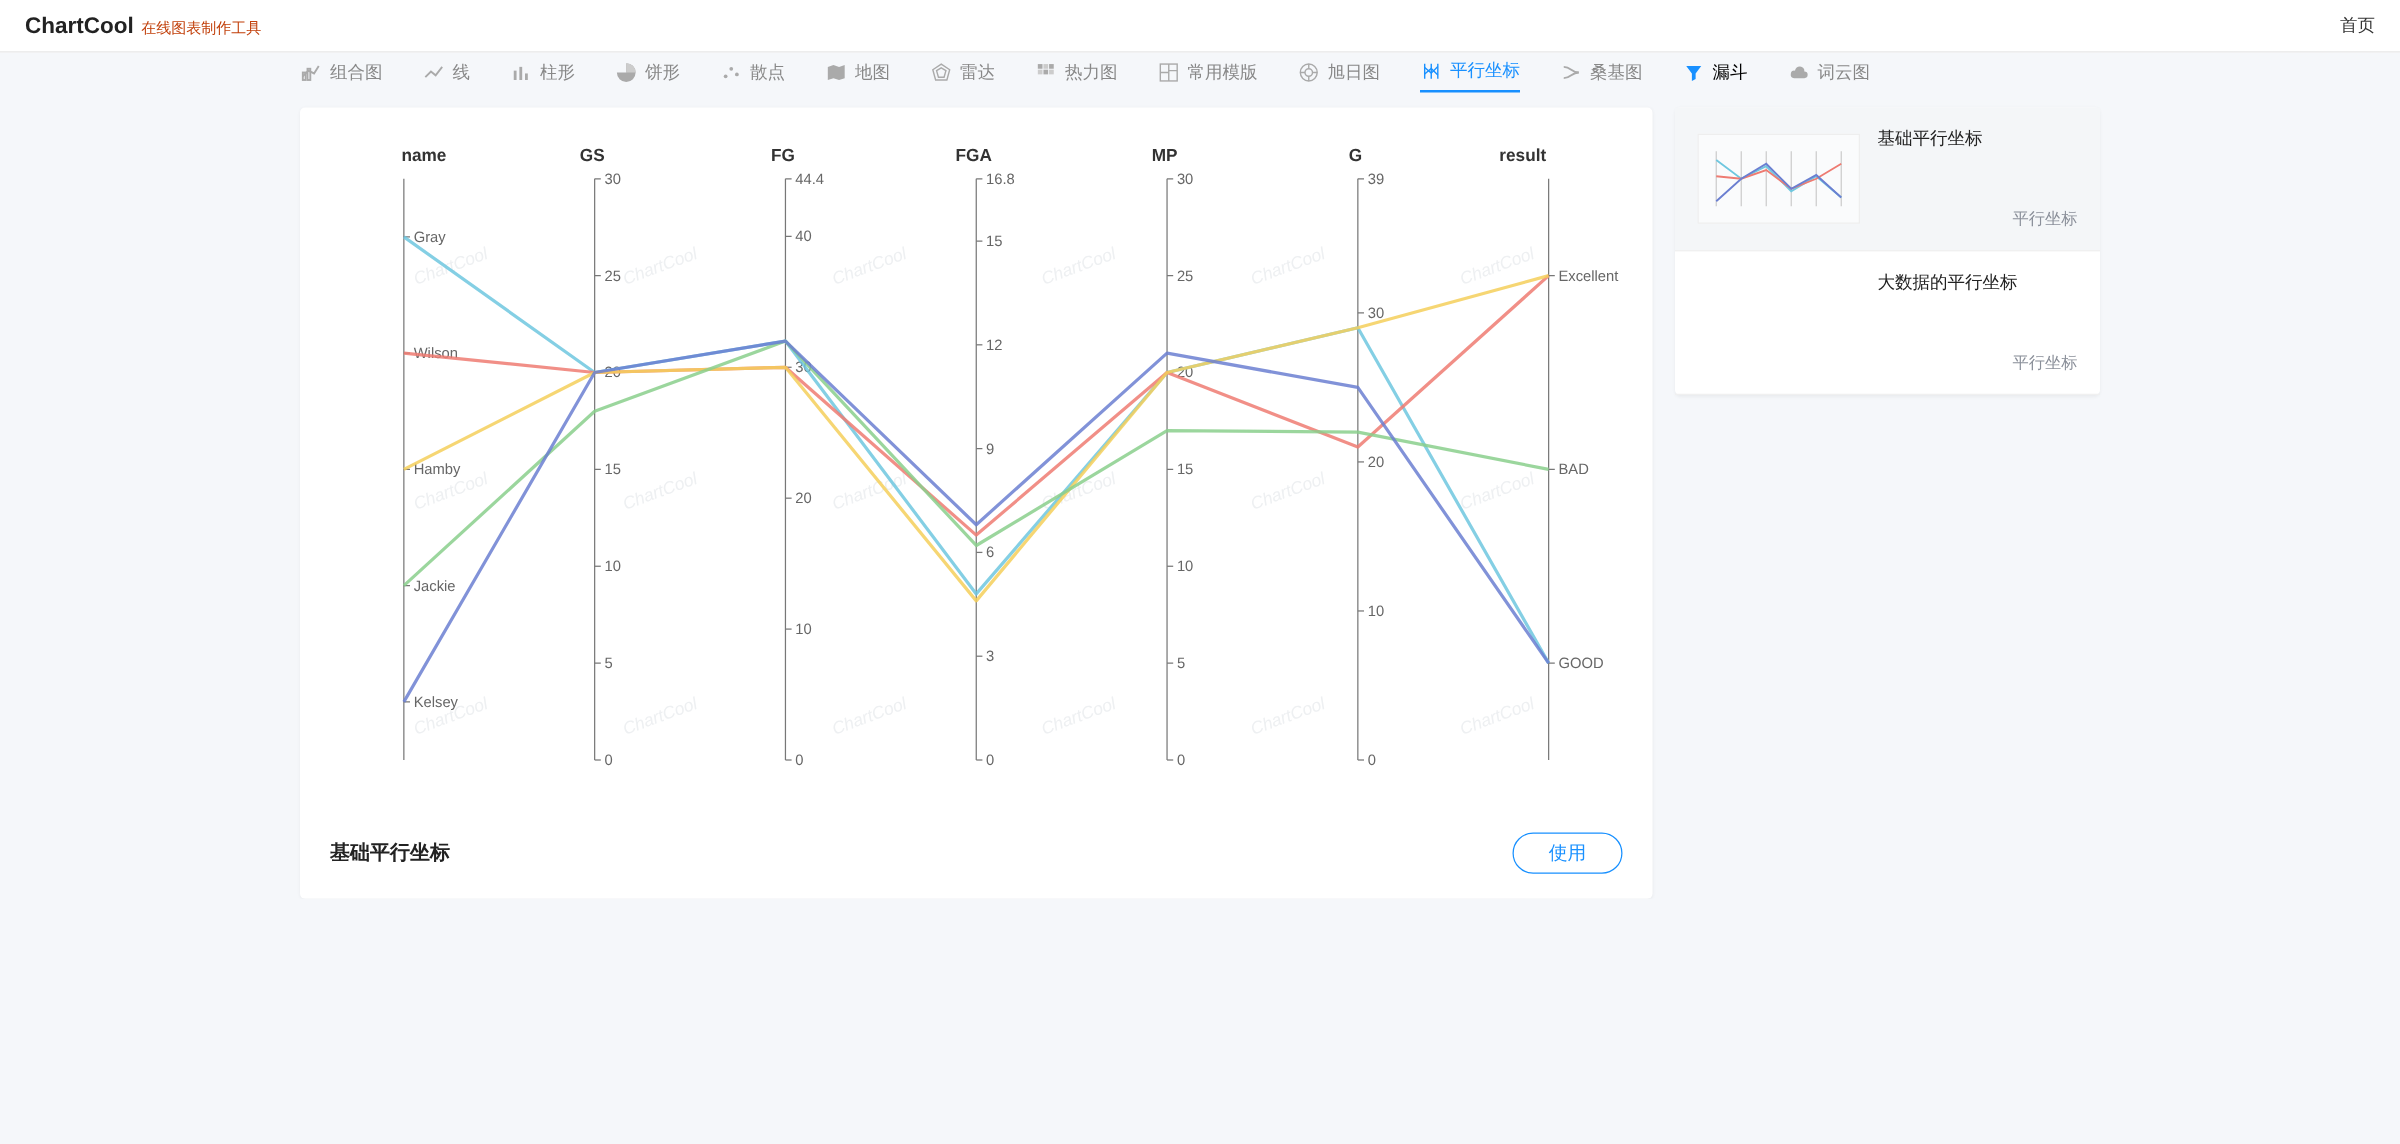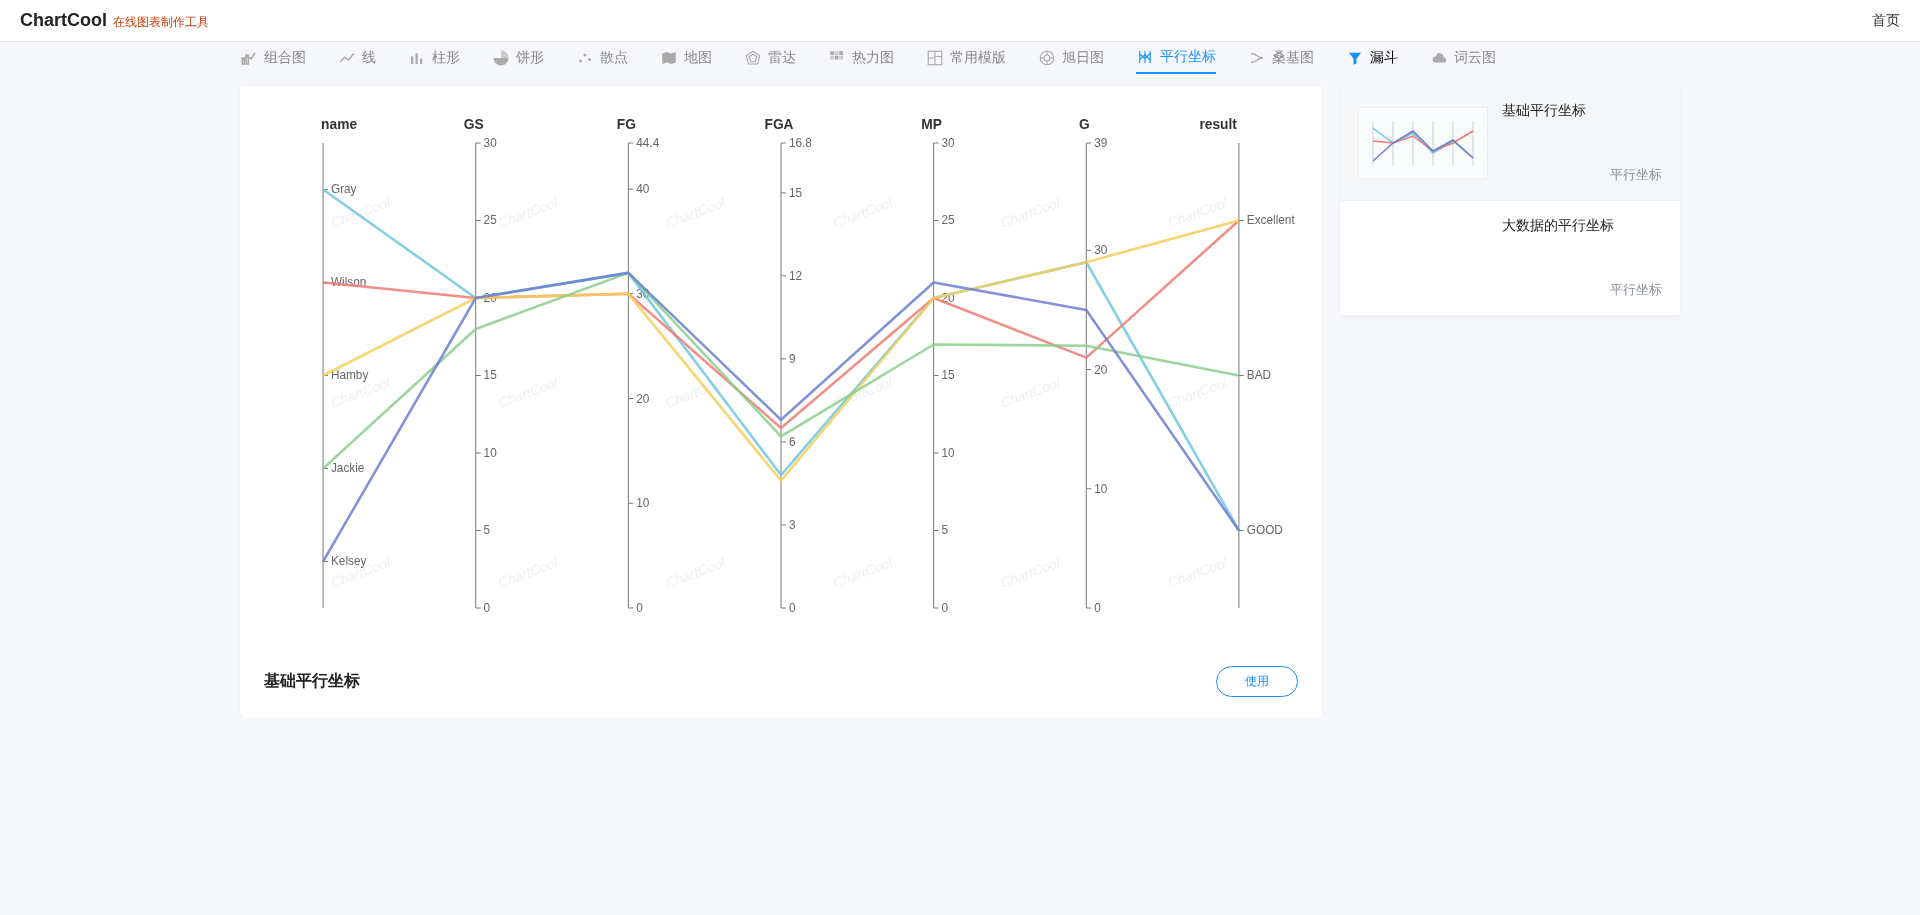--- a/index.html
+++ b/index.html
@@ -25,21 +25,21 @@
 .type-tab svg { width: 18px; height: 18px; }
 
 
 .main-row { display: flex; gap: 18px; align-items: flex-start; }
 .chart-panel { flex: 1; background: #fff; border-radius: 4px; box-shadow: 0 1px 3px rgba(0,0,0,.05); padding: 22px 24px 20px 24px; }
 .chart-area { width: 100%; height: 540px; position: relative; }
 .chart-area svg { width: 100%; height: 100%; }
 
 .chart-meta { margin-top: 18px; display: flex; align-items: center; justify-content: space-between; }
 .chart-title { font-size: 16px; font-weight: 600; color: #222; }
-.use-btn { border: 1px solid #1890ff; color: #1890ff; background: #fff; border-radius: 18px; padding: 6px 28px; cursor: pointer; font-size: 12px; }
+.use-btn { border: 1px solid #1890ff; color: #1890ff; background: #fff; border-radius: 18px; padding: 6px 28px; cursor: pointer; font-size: 15px; }
 .chart-desc { margin-top: 10px; font-size: 13px; color: #666; }
 
 
 .sidebar { width: 340px; background: #fff; border-radius: 4px; box-shadow: 0 1px 3px rgba(0,0,0,.05); }
 .side-item { padding: 16px 18px; border-bottom: 1px solid #f0f0f0; cursor: pointer; display: flex; gap: 14px; align-items: center; }
 .side-item.active { background: #f4f6f8; }
 .side-thumb { width: 130px; height: 72px; background: #fafbfc; border: 1px solid #eee; display: flex; align-items: center; justify-content: center; }
 .side-thumb svg { width: 120px; height: 60px; }
 .side-text { flex: 1; }
 .side-title-sm { font-size: 14px; color: #222; margin-bottom: 46px; }

